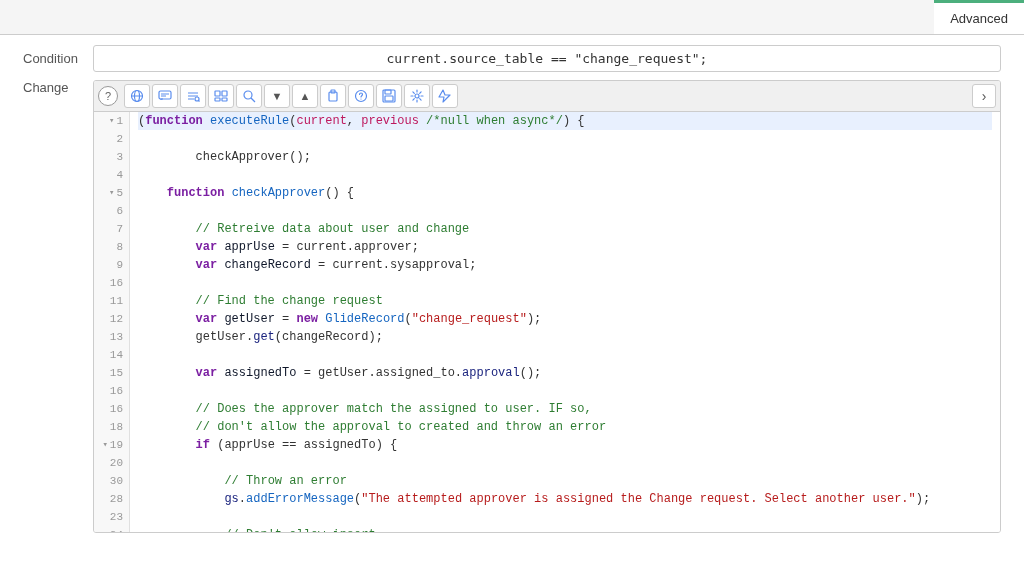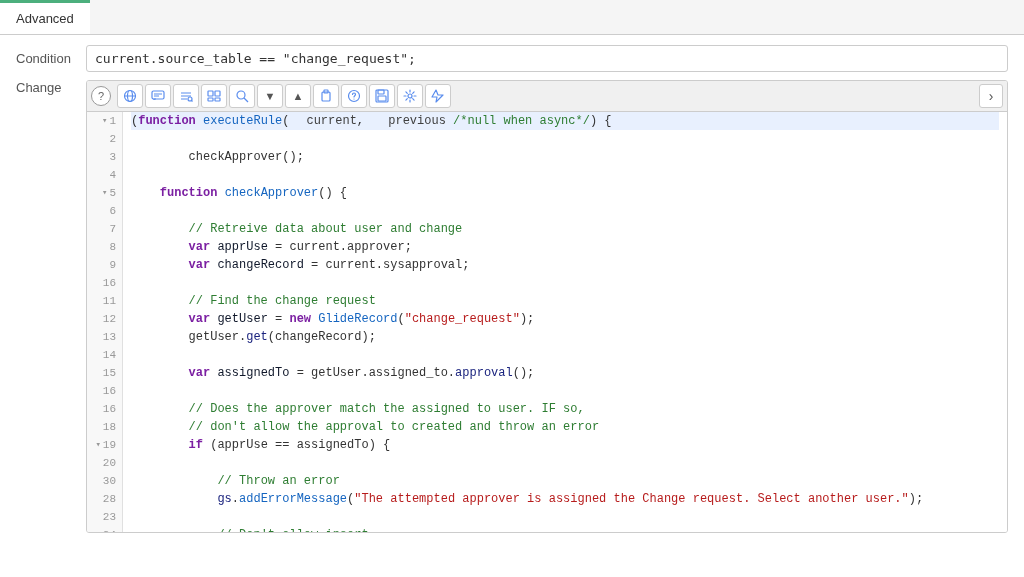--- a/index.html
+++ b/index.html
@@ -6,34 +6,35 @@
     body {
       font-family: Arial, sans-serif;
       font-size: 13px;
       background: #fff;
       color: #333;
     }
 
     .tab-bar {
       border-bottom: 1px solid #ccc;
       background: #f5f5f5;
+      text-align: right;
     }
 
     .tab {
       display: inline-block;
       padding: 8px 16px;
       font-size: 13px;
       border-top: 3px solid #4caf7d;
       background: #fff;
       cursor: pointer;
       color: #333;
     }
 
     .form-area {
-      padding: 10px 16px;
+      padding: 10px 23px;
     }
 
     .form-row {
       display: flex;
       align-items: center;
       margin-bottom: 8px;
     }
 
     .form-label {
       width: 70px;
@@ -44,20 +45,21 @@
 
     .condition-input {
       flex: 1;
       border: 1px solid #ccc;
       border-radius: 3px;
       padding: 5px 8px;
       font-size: 13px;
       font-family: monospace;
       color: #333;
       outline: none;
+      text-align: center;
     }
 
     .script-section {
       display: flex;
       align-items: flex-start;
     }
 
     .script-container {
       flex: 1;
       border: 1px solid #ccc;
@@ -165,21 +167,21 @@
       font-size: 12px;
     }
 
     .code-line.highlighted {
       background: #e8f0fe;
     }
 
     
     .kw { color: #7b1fa2; font-weight: bold; }
     .fn-name { color: #1565c0; }
-    .param { color: #404040; margin-left: 17px; }
+    .param { color: #be185d; }
     .comment { color: #2e7d32; }
     .string { color: #b71c1c; }
     .var-name { color: #0f172a; }
     .method { color: #1a237e; }
   </style>
 </head>
 <body>
 
 <div class="tab-bar">
   <div class="tab">Advanced</div>

